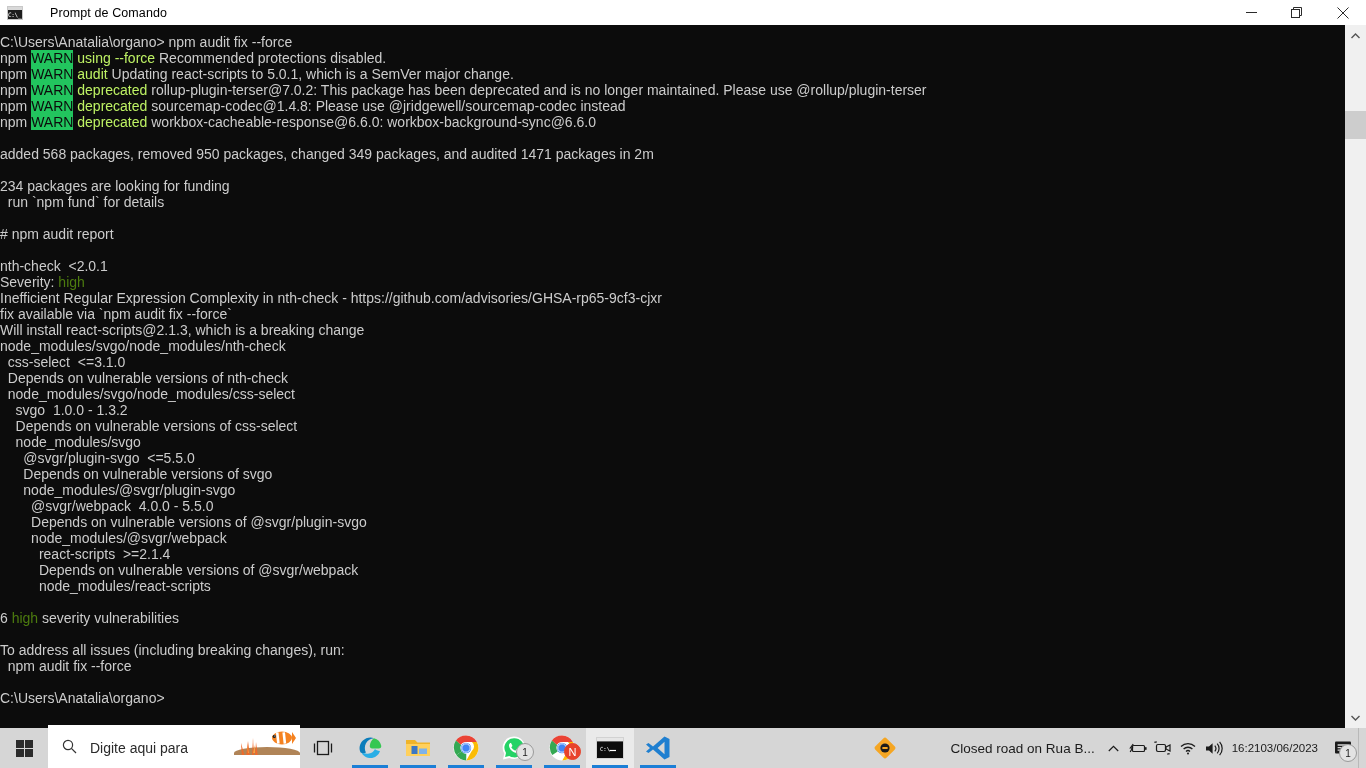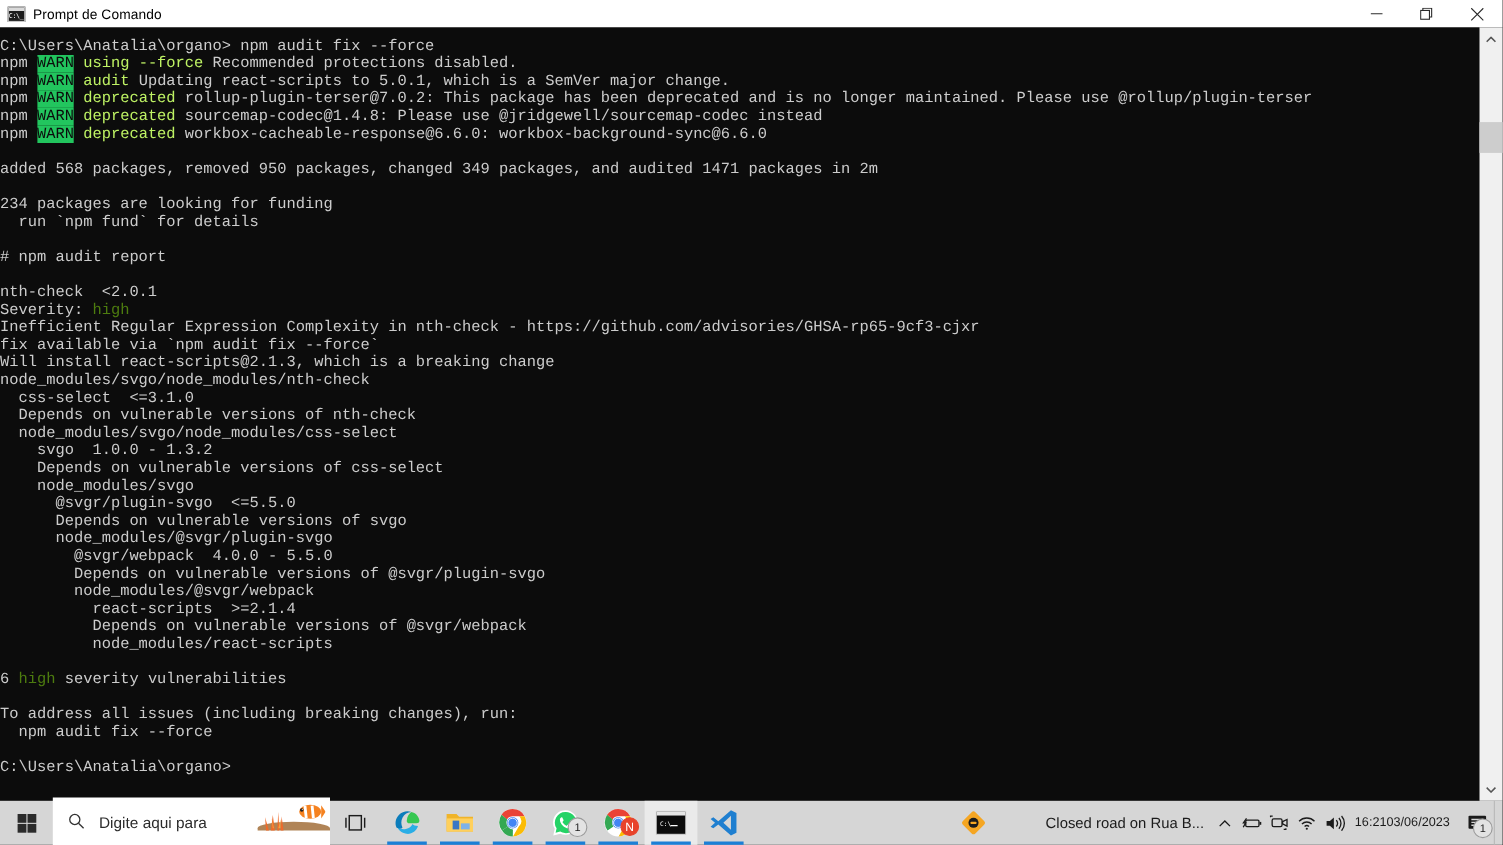--- a/index.html
+++ b/index.html
@@ -6,21 +6,21 @@
   body{
     width:1366px;height:768px;overflow:hidden;
     background:#0c0c0c;
     font-family:"DejaVu Sans Mono","Liberation Mono",monospace;
     -webkit-font-smoothing:antialiased;
   }
   
   #window{position:absolute;left:0;top:0;width:1366px;height:728px;background:#0c0c0c;}
   #titlebar{
     position:absolute;left:0;top:0;width:1366px;height:25px;
-    background:#ffffff;display:flex;align-items:center;
+    background:#ffffff;display:flex;align-items:center;gap:20px;
   }
   #title-icon{width:16px;height:14px;margin-left:7px;margin-right:7px;position:relative;flex:none;}
   #title-icon .frame{position:absolute;inset:0;background:#1d1d1d;border:1px solid #c8c8c8;box-sizing:border-box;}
   #title-icon .bar{position:absolute;left:1px;right:1px;top:1px;height:3px;background:#d9d9d9;}
   #title-icon .txt{
     position:absolute;left:1px;top:4px;right:1px;bottom:1px;color:#ffffff;
     font-family:"DejaVu Sans Mono",monospace;font-size:6px;line-height:9px;
     letter-spacing:-0.3px;white-space:nowrap;overflow:hidden;
   }
   #title-text{
@@ -37,21 +37,21 @@
   #btn-max{right:46px;}
   #btn-close{right:0;}
 
   
   #console{
     position:absolute;left:0;top:25px;width:1345px;height:703px;
     background:#0c0c0c;overflow:hidden;
   }
   #lines{
     position:absolute;left:0;top:9px;width:1345px;
-    font-family:Liberation Mono, monospace;
+    font-family:Liberation Sans, sans-serif;
     font-size:14px;line-height:16px;color:#cccccc;
     white-space:pre;
   }
   .ln{height:16px;white-space:pre;}
   .warnbadge{background:#22c55e;color:#0c0c0c;}
   .magenta{color:#bef264;}
   .red{color:#4d7c0f;margin-top:48px;}
 
   
   #scrollbar{

